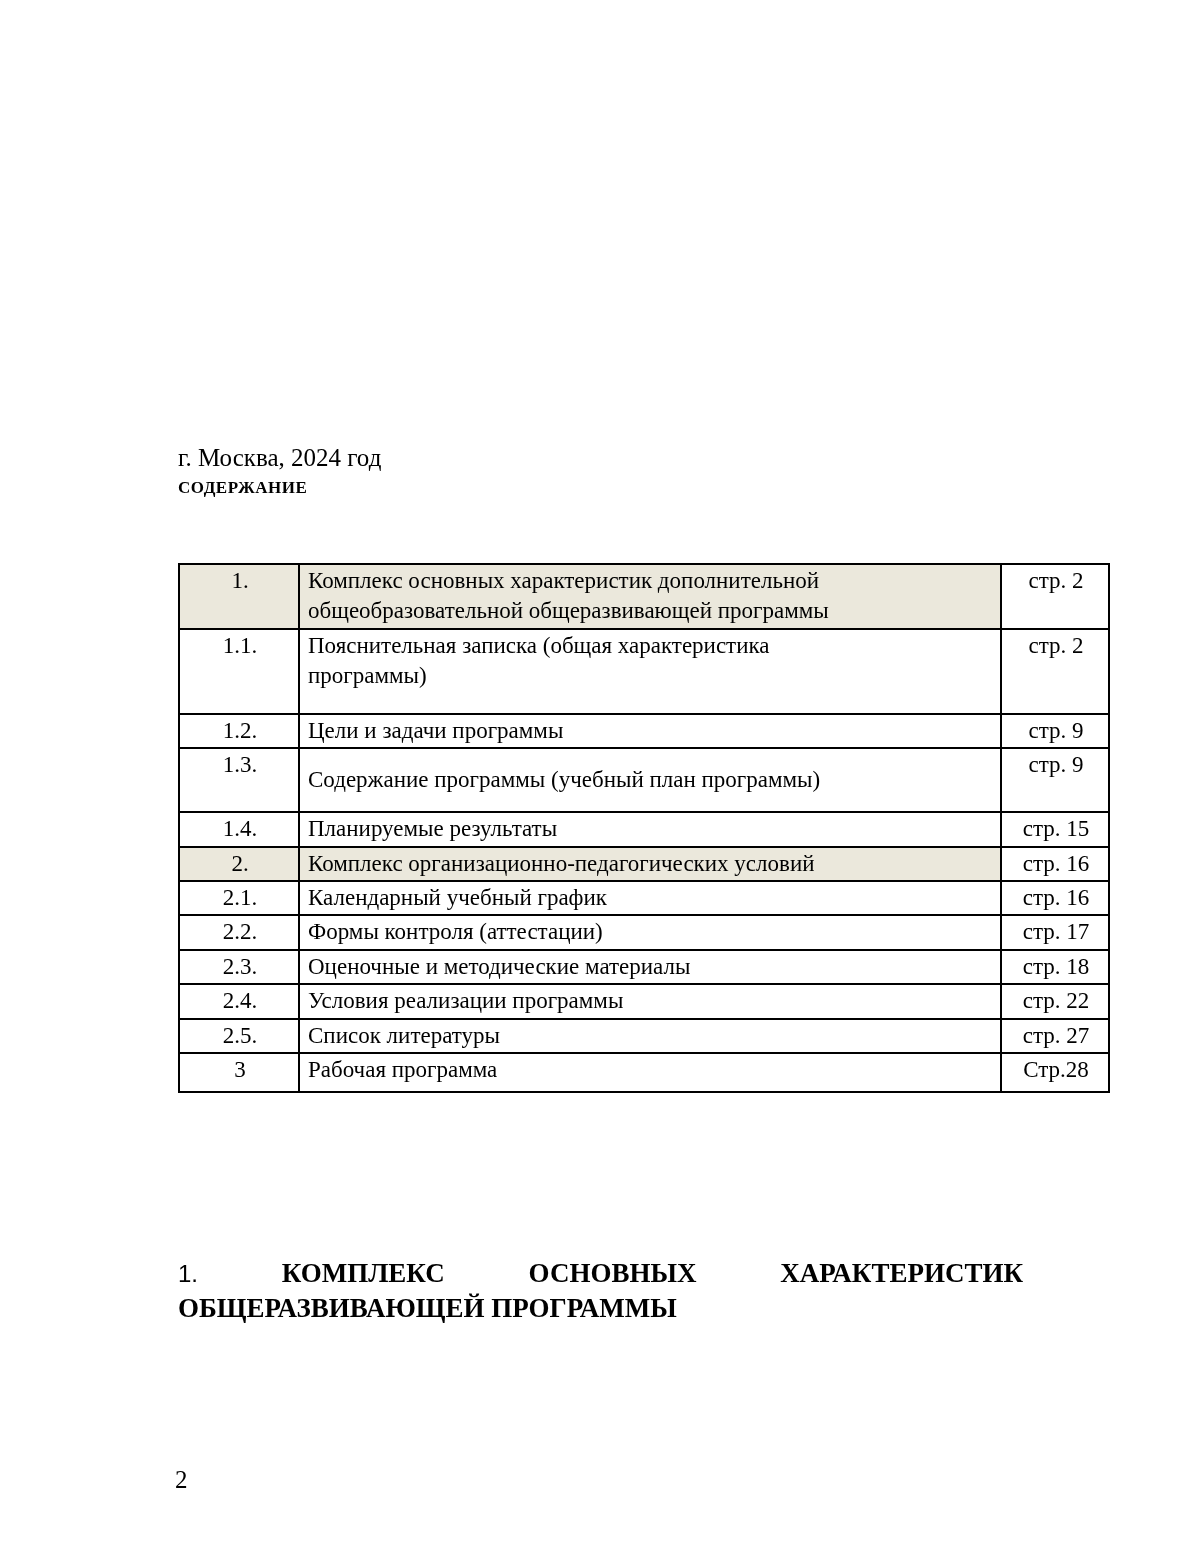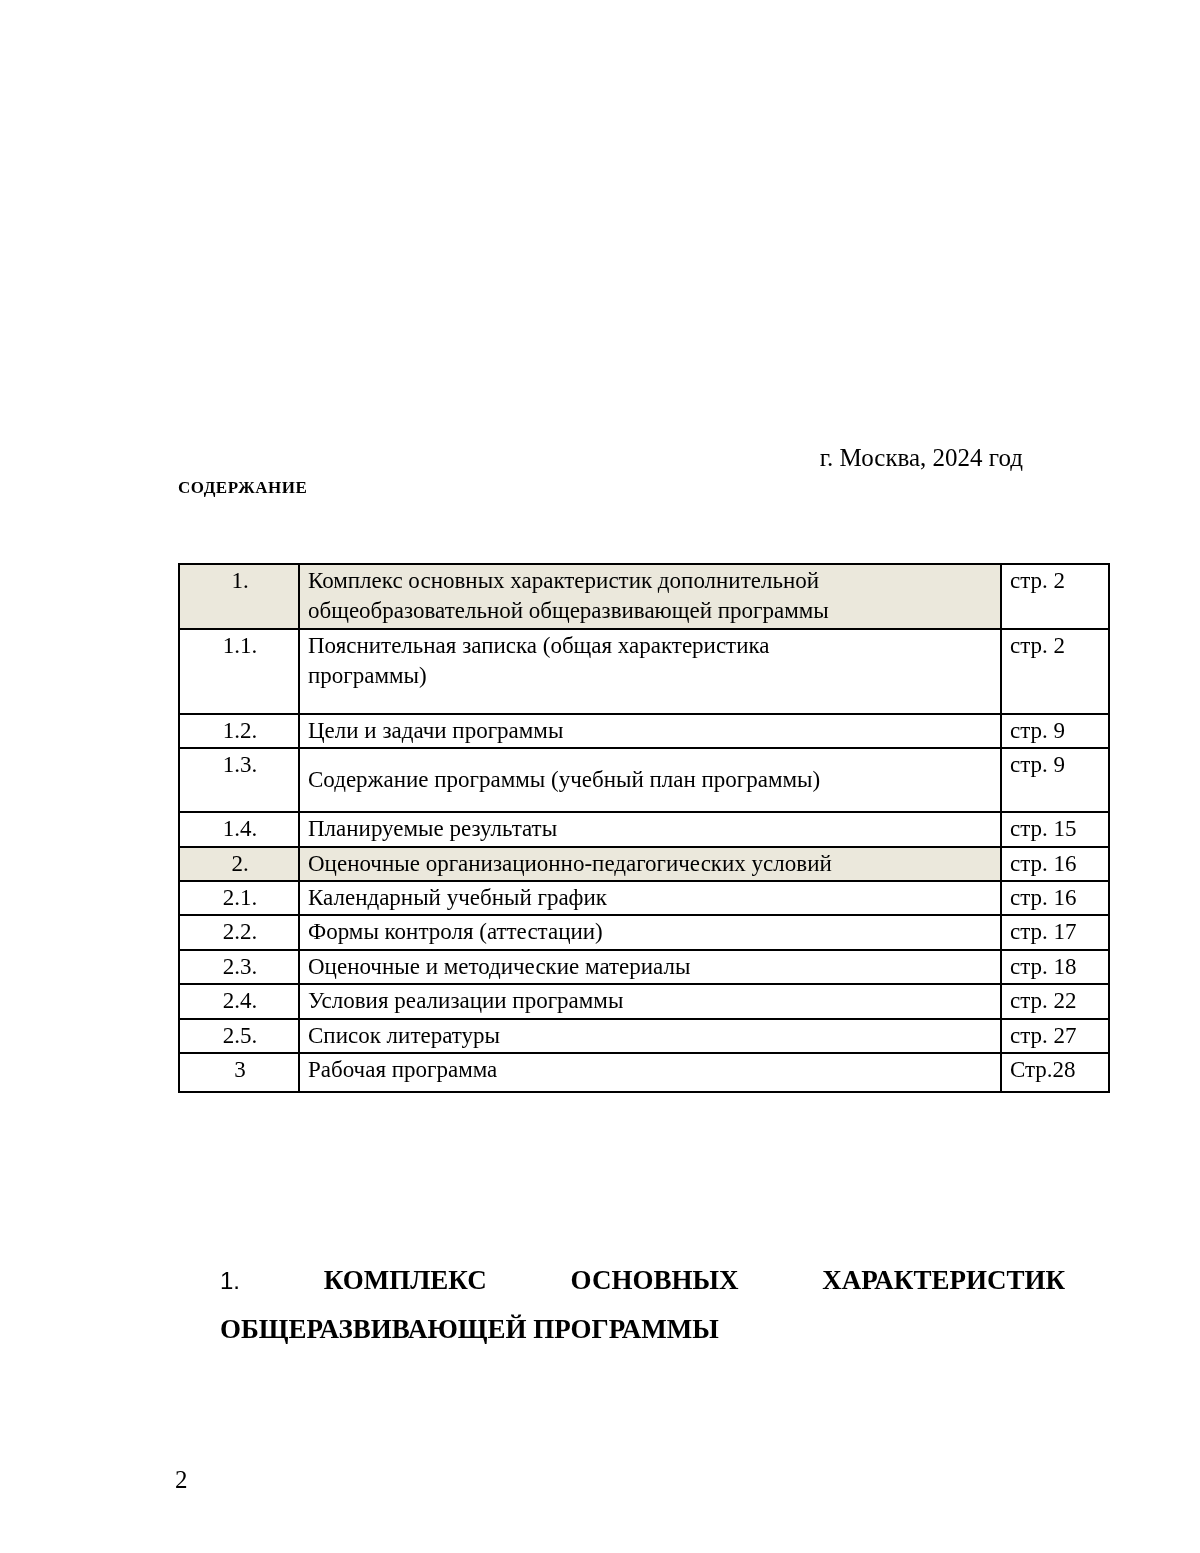--- a/index.html
+++ b/index.html
@@ -11,21 +11,21 @@
     font-family: "Liberation Serif", "DejaVu Serif", serif;
     color: #000000;
     overflow: hidden;
   }
 
   .location-line {
     position: absolute;
     left: 178px;
     top: 443px;
     width: 845px;
-    text-align: right;
+    text-align: left;
     font-size: 25px;
     line-height: 30px;
   }
 
   .contents-heading {
     position: absolute;
     left: 178px;
     top: 478px;
     margin: 0;
     font-size: 17px;
@@ -48,21 +48,21 @@
     padding: 1px 6px 1px 8px;
     vertical-align: top;
     overflow: hidden;
   }
   td.c-num {
     text-align: center;
     vertical-align: middle;
     padding: 1px 2px;
   }
   td.c-title { white-space: pre-line; }
-  td.c-page { padding-left: 7px; }
+  td.c-page { padding-left: 7px; text-align: center; }
 
   tr.shaded td.c-num,
   tr.shaded td.c-title { background: var(--row-highlight, #ebe8dc); }
 
   table.toc tr:nth-child(1)  { height: 65px; }
   table.toc tr:nth-child(2)  { height: 85px; }
   table.toc tr:nth-child(3)  { height: 28px; }
   table.toc tr:nth-child(4)  { height: 64px; }
   table.toc tr:nth-child(5)  { height: 30px; }
   table.toc tr:nth-child(6)  { height: 30px; }
@@ -74,22 +74,21 @@
   table.toc tr:nth-child(12) { height: 39px; }
   table.toc tr:nth-child(4) td.c-title { vertical-align: middle; }
 
   .section-heading {
     position: absolute;
     left: 178px;
     top: 1256px;
     width: 845px;
     font-weight: bold;
     font-size: 27px;
-    line-height: 48px;
-    margin-left: 42px;
+    line-height: 34px;
   }
   .h-line { width: 100%; }
   .h-line.justified {
     text-align: justify;
     text-align-last: justify;
   }
   .h-num {
     font-family: "Liberation Sans", sans-serif;
     font-weight: 400;
     font-size: 24px;
@@ -140,21 +139,21 @@
           <td class="c-title">Содержание программы (учебный план программы)</td>
           <td class="c-page">стр. 9</td>
         </tr>
         <tr>
           <td class="c-num">1.4.</td>
           <td class="c-title">Планируемые результаты</td>
           <td class="c-page">стр. 15</td>
         </tr>
         <tr class="shaded">
           <td class="c-num">2.</td>
-          <td class="c-title">Оценочные организационно-педагогических условий</td>
+          <td class="c-title">Комплекс организационно-педагогических условий</td>
           <td class="c-page">стр. 16</td>
         </tr>
         <tr>
           <td class="c-num">2.1.</td>
           <td class="c-title">Календарный учебный график</td>
           <td class="c-page">стр. 16</td>
         </tr>
         <tr>
           <td class="c-num">2.2.</td>
           <td class="c-title">Формы контроля (аттестации)</td>

